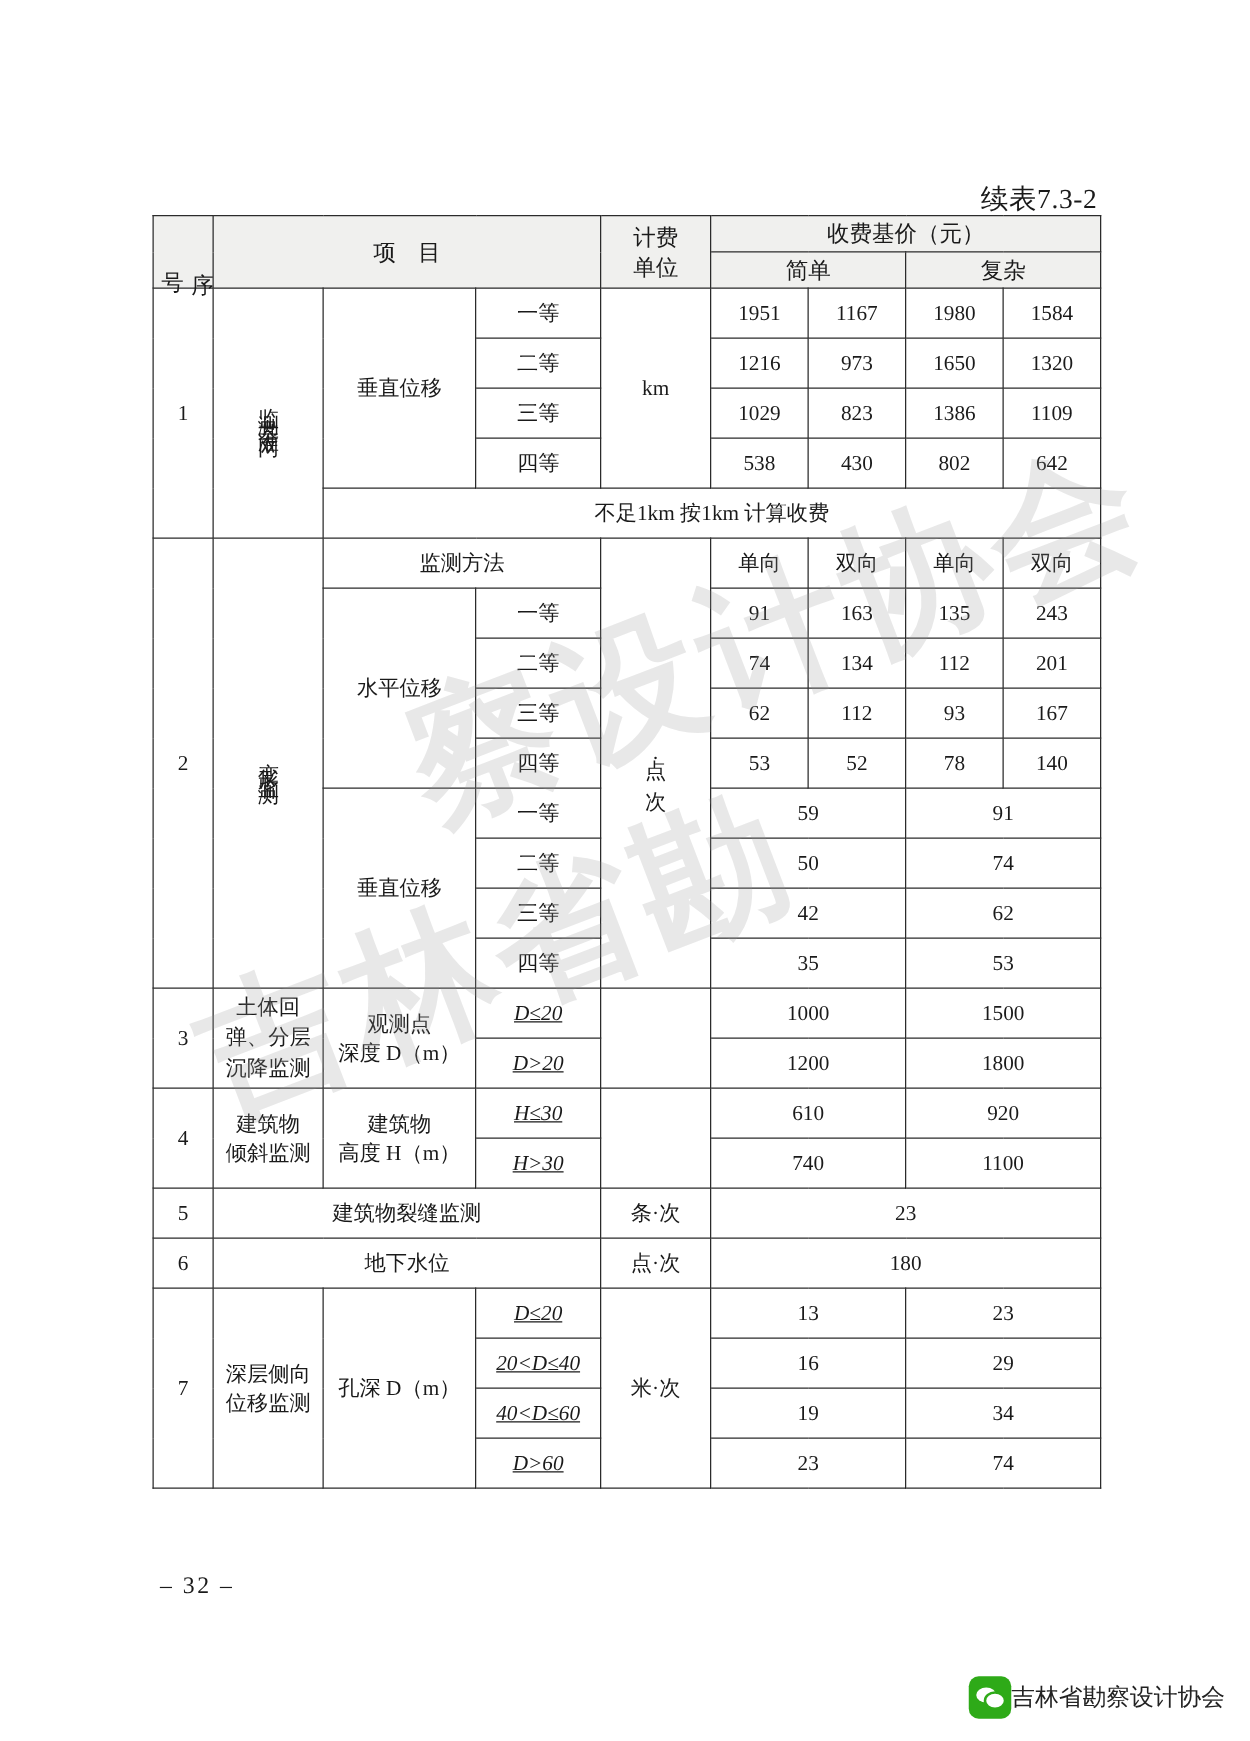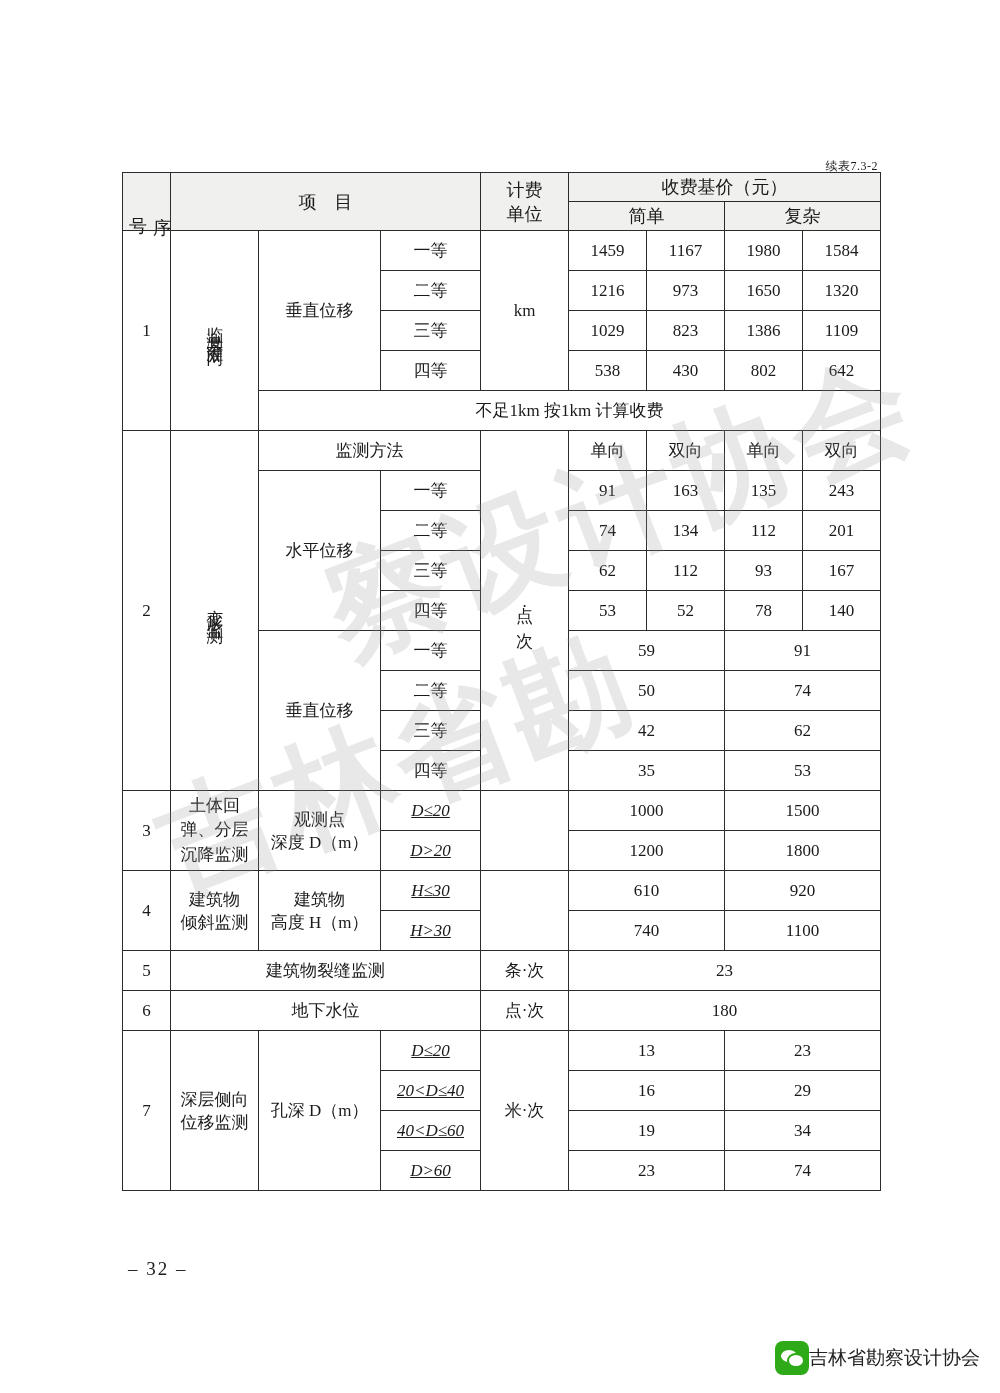--- a/index.html
+++ b/index.html
@@ -36,22 +36,22 @@
     transform: rotate(-21deg);
     white-space: nowrap;
     line-height: 1.25;
   }
   .wm-line1 { position: absolute; left: 10px; top: 170px; }
   .wm-line2 { position: absolute; left: 250px; top: 10px; }
 
   .continued {
     position: absolute;
     right: 122px;
-    top: 158px;
-    font-size: 12px;
+    top: 144px;
+    font-size: 22px;
     letter-spacing: 0.5px;
   }
 
   table.main {
     position: absolute;
     left: 122px;
     top: 172px;
     width: 758px;
     border-collapse: collapse;
     table-layout: fixed;
@@ -178,21 +178,21 @@
     </thead>
 
     <tbody>
 
       <tr class="rowh">
         <td rowspan="5">1</td>
         <td rowspan="5"><span class="vtext">监测基准网</span></td>
         <td rowspan="4">垂直位移</td>
         <td>一等</td>
         <td rowspan="4">km</td>
-        <td>1459</td>
+        <td>1951</td>
         <td>1167</td>
         <td>1980</td>
         <td>1584</td>
       </tr>
       <tr class="rowh">
         <td>二等</td>
         <td>1216</td>
         <td>973</td>
         <td>1650</td>
         <td>1320</td>

